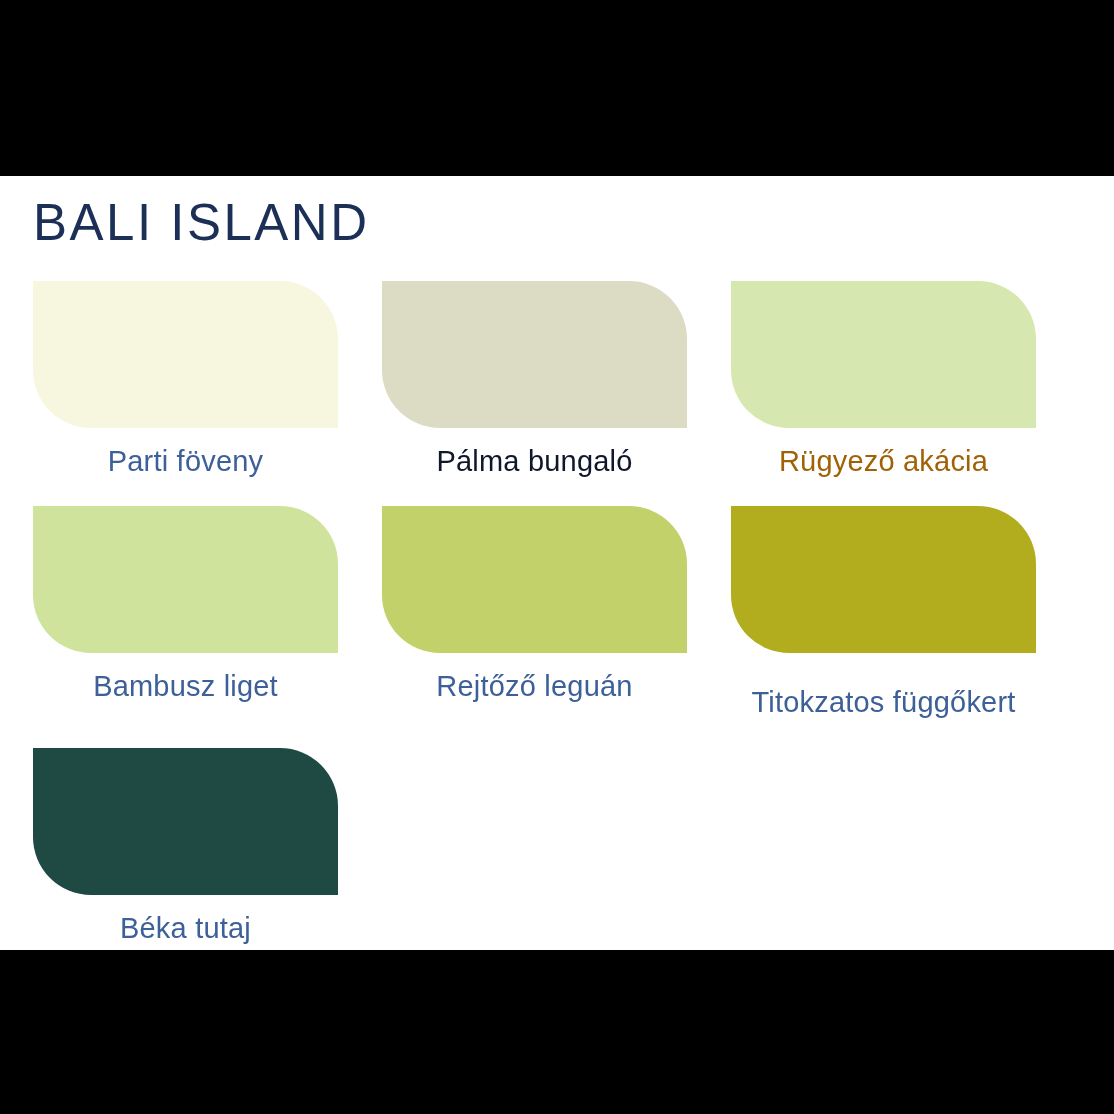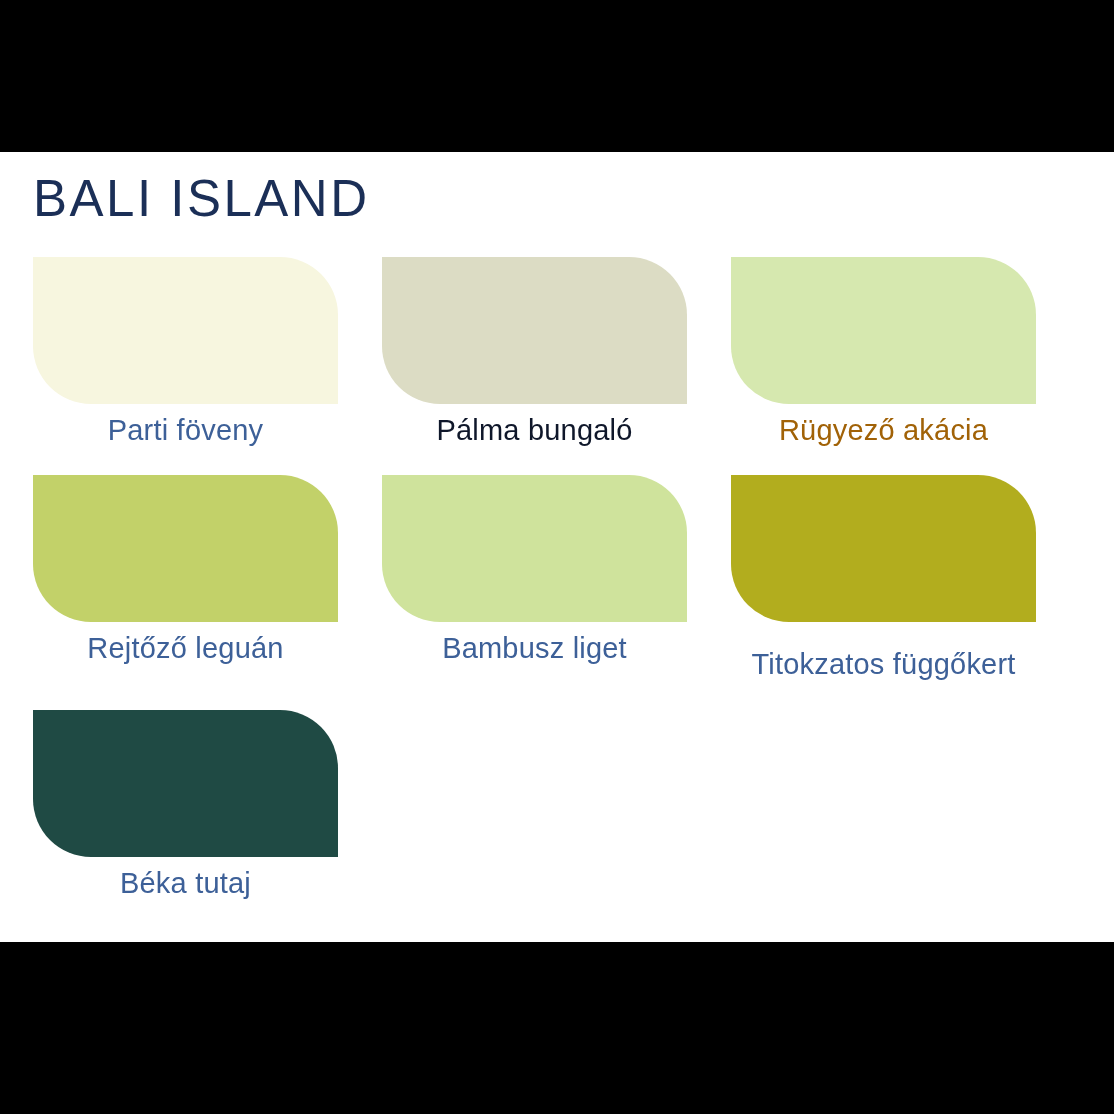--- a/index.html
+++ b/index.html
@@ -25,21 +25,21 @@
     width: 1114px;
     background: #000000;
   }
   .letterbox.top    { top: 0;   height: 160px; }
   .letterbox.bottom { top: 950px; height: 164px; }
 
   
   #panel {
     position: absolute;
     left: 0;
-    top: 152px;
+    top: 176px;
     width: 1114px;
     height: 790px;
     background: #FFFFFF;
     box-sizing: border-box;
   }
 
   
   #palette-title {
     position: absolute;
     left: 33px;
@@ -74,21 +74,21 @@
     width: 305px;
     height: 147px;
     border-top-right-radius: 58px;
     border-bottom-left-radius: 58px;
     border-top-left-radius: 0;
     border-bottom-right-radius: 0;
   }
 
   .swatch-label {
     margin: 0;
-    padding-top: 10px;
+    padding-top: 17px;
     text-align: center;
     font-family: "Liberation Sans", "DejaVu Sans", sans-serif;
     font-size: 29px;
     font-weight: 400;
     letter-spacing: 0.2px;
     line-height: 1.15;
     color: #3D6098;
     white-space: nowrap;
   }
 </style>
@@ -110,26 +110,26 @@
         </div>
         <div class="swatch-cell">
           <div class="swatch-chip" style="background: rgb(220, 220, 196);"></div>
           <p class="swatch-label" style="color: #0f172a;">Pálma bungaló</p>
         </div>
         <div class="swatch-cell">
           <div class="swatch-chip" style="background: rgb(214, 232, 175);"></div>
           <p class="swatch-label" style="color: #a16207;">Rügyező akácia</p>
         </div>
         <div class="swatch-cell">
+          <div class="swatch-chip" style="background: rgb(207, 227, 156);"></div>
+          <p class="swatch-label" style="color: rgb(61, 96, 152);">Bambusz liget</p>
+        </div>
+        <div class="swatch-cell">
           <div class="swatch-chip" style="background: rgb(194, 209, 105);"></div>
           <p class="swatch-label" style="color: rgb(61, 96, 152);">Rejtőző leguán</p>
-        </div>
-        <div class="swatch-cell">
-          <div class="swatch-chip" style="background: rgb(207, 227, 156);"></div>
-          <p class="swatch-label" style="color: rgb(61, 96, 152);">Bambusz liget</p>
         </div>
         <div class="swatch-cell">
           <div class="swatch-chip" style="background: rgb(178, 173, 30);"></div>
           <p class="swatch-label" style="color: rgb(61, 96, 152); margin-top: 16px;">Titokzatos függőkert</p>
         </div>
         <div class="swatch-cell">
           <div class="swatch-chip" style="background: rgb(31, 74, 68);"></div>
           <p class="swatch-label" style="color: rgb(61, 96, 152);">Béka tutaj</p>
         </div>
       </div>

